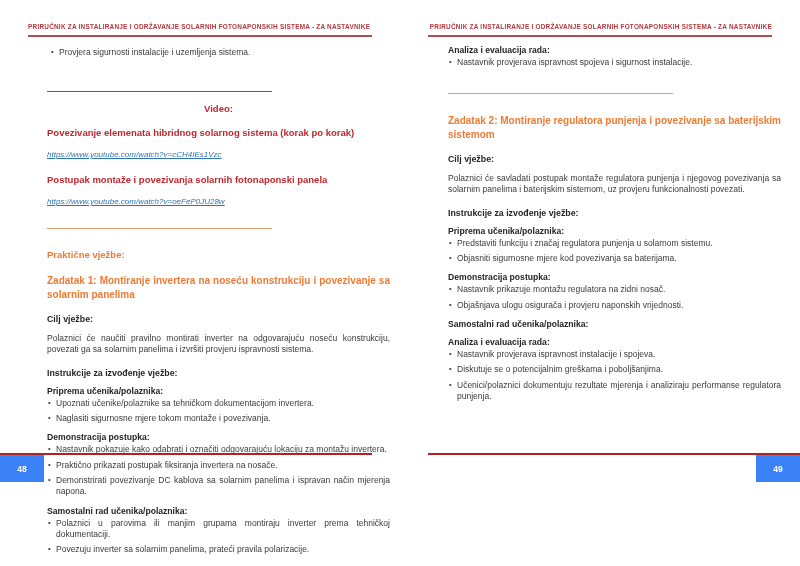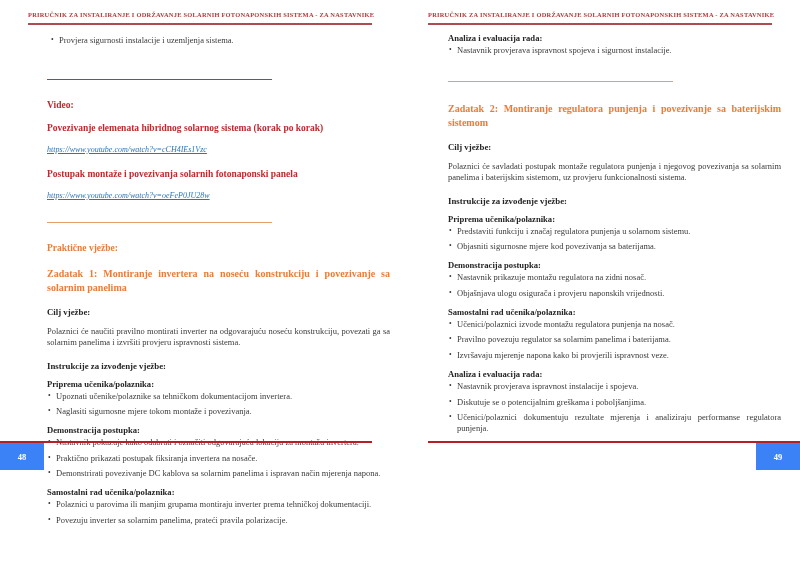--- a/index.html
+++ b/index.html
@@ -4,21 +4,21 @@
 <title>Priručnik – str. 48–49</title>
 <style>
   * { margin:0; padding:0; box-sizing:border-box; }
   html,body { width:800px; height:566px; }
   body {
     font-family:"Liberation Sans", sans-serif;
     background:#ffffff; color:#3a3a3a;
     position:relative; overflow:hidden;
   }
   .spread { position:absolute; inset:0; }
-  .page { position:absolute; top:0; width:400px; height:470px; background:#fff;font-family:Liberation Serif, serif; }
+  .page { position:absolute; top:12px; width:400px; height:470px; background:#fff; }
   .page-left  { left:0; }
   .page-right { left:400px; }
 
   
   .page-header {
     position:absolute; top:11px; left:28px; right:28px;
     font-size:6.4px; font-weight:bold; letter-spacing:.25px;
     color:#b2383d; padding-bottom:5px;
     border-bottom:2px solid #ad4b50;
     white-space:nowrap;
@@ -44,21 +44,21 @@
   .intro-bullets li { padding-left:12px; }
   .intro-bullets li::before { left:4px; }
 
   .divider { border-top:1.6px solid #b03c3a; width:225px; }
   .divider.orange { border-top-color:#e2a06e; }
   .div-1 { margin:33px 0 0 0; }
   .div-2 { margin:20px 0 0 0; }
   .page-right .div-3 { margin:25px 0 0 0; }
 
   .red-heading {
-    color:#c2272e; font-size:9.5px; font-weight:bold; margin-top:20px;
+    color:#c2272e; font-size:9.5px; font-weight:bold; margin-top:11px;text-align:center;
   }
   .red-title {
     color:#c2272e; font-size:9.5px; font-weight:bold; margin-top:13px;
   }
   .link {
     display:inline-block; margin-top:12px;
     color:#2e74b5; font-size:8px; font-style:italic;
     text-decoration:underline; cursor:pointer;
   }
   .orange-heading {
@@ -174,21 +174,21 @@
         <ul class="bullets">
           <li>Nastavnik provjerava ispravnost spojeva i sigurnost instalacije.</li>
         </ul>
       </div>
 
       <div class="divider orange div-3"></div>
 
       <h3 class="task-title" style="margin-top:20px;">Zadatak 2: Montiranje regulatora punjenja i povezivanje sa baterijskim sistemom</h3>
 
       <h4 class="sub-heading">Cilj vježbe:</h4>
-      <p class="body-text">Polaznici će savladati postupak montaže regulatora punjenja i njegovog povezivanja sa solarnim panelima i baterijskim sistemom, uz provjeru funkcionalnosti sistema.</p>
+      <p class="body-text">Polaznici će savladati postupak montaže regulatora punjenja i njegovog povezivanja sa solarnim panelima i baterijskim sistemom, uz provjeru funkcionalnosti povezati.</p>
 
       <h4 class="sub-heading">Instrukcije za izvođenje vježbe:</h4>
 
       <div class="exercise-block">
         <h5 class="list-heading">Priprema učenika/polaznika:</h5>
         <ul class="bullets">
           <li>Predstaviti funkciju i značaj regulatora punjenja u solarnom sistemu.</li>
           <li>Objasniti sigurnosne mjere kod povezivanja sa baterijama.</li>
         </ul>
       </div>
@@ -196,25 +196,20 @@
       <div class="exercise-block">
         <h5 class="list-heading">Demonstracija postupka:</h5>
         <ul class="bullets">
           <li>Nastavnik prikazuje montažu regulatora na zidni nosač.</li>
           <li>Objašnjava ulogu osigurača i provjeru naponskih vrijednosti.</li>
         </ul>
       </div>
 
       <div class="exercise-block">
         <h5 class="list-heading">Samostalni rad učenika/polaznika:</h5>
-        <ul class="bullets">
-          <li>Učenici/polaznici izvode montažu regulatora punjenja na nosač.</li>
-          <li>Pravilno povezuju regulator sa solarnim panelima i baterijama.</li>
-          <li>Izvršavaju mjerenje napona kako bi provjerili ispravnost veze.</li>
-        </ul>
       </div>
 
       <div class="exercise-block">
         <h5 class="list-heading">Analiza i evaluacija rada:</h5>
         <ul class="bullets">
           <li>Nastavnik provjerava ispravnost instalacije i spojeva.</li>
           <li>Diskutuje se o potencijalnim greškama i poboljšanjima.</li>
           <li>Učenici/polaznici dokumentuju rezultate mjerenja i analiziraju performanse regulatora punjenja.</li>
         </ul>
       </div>

